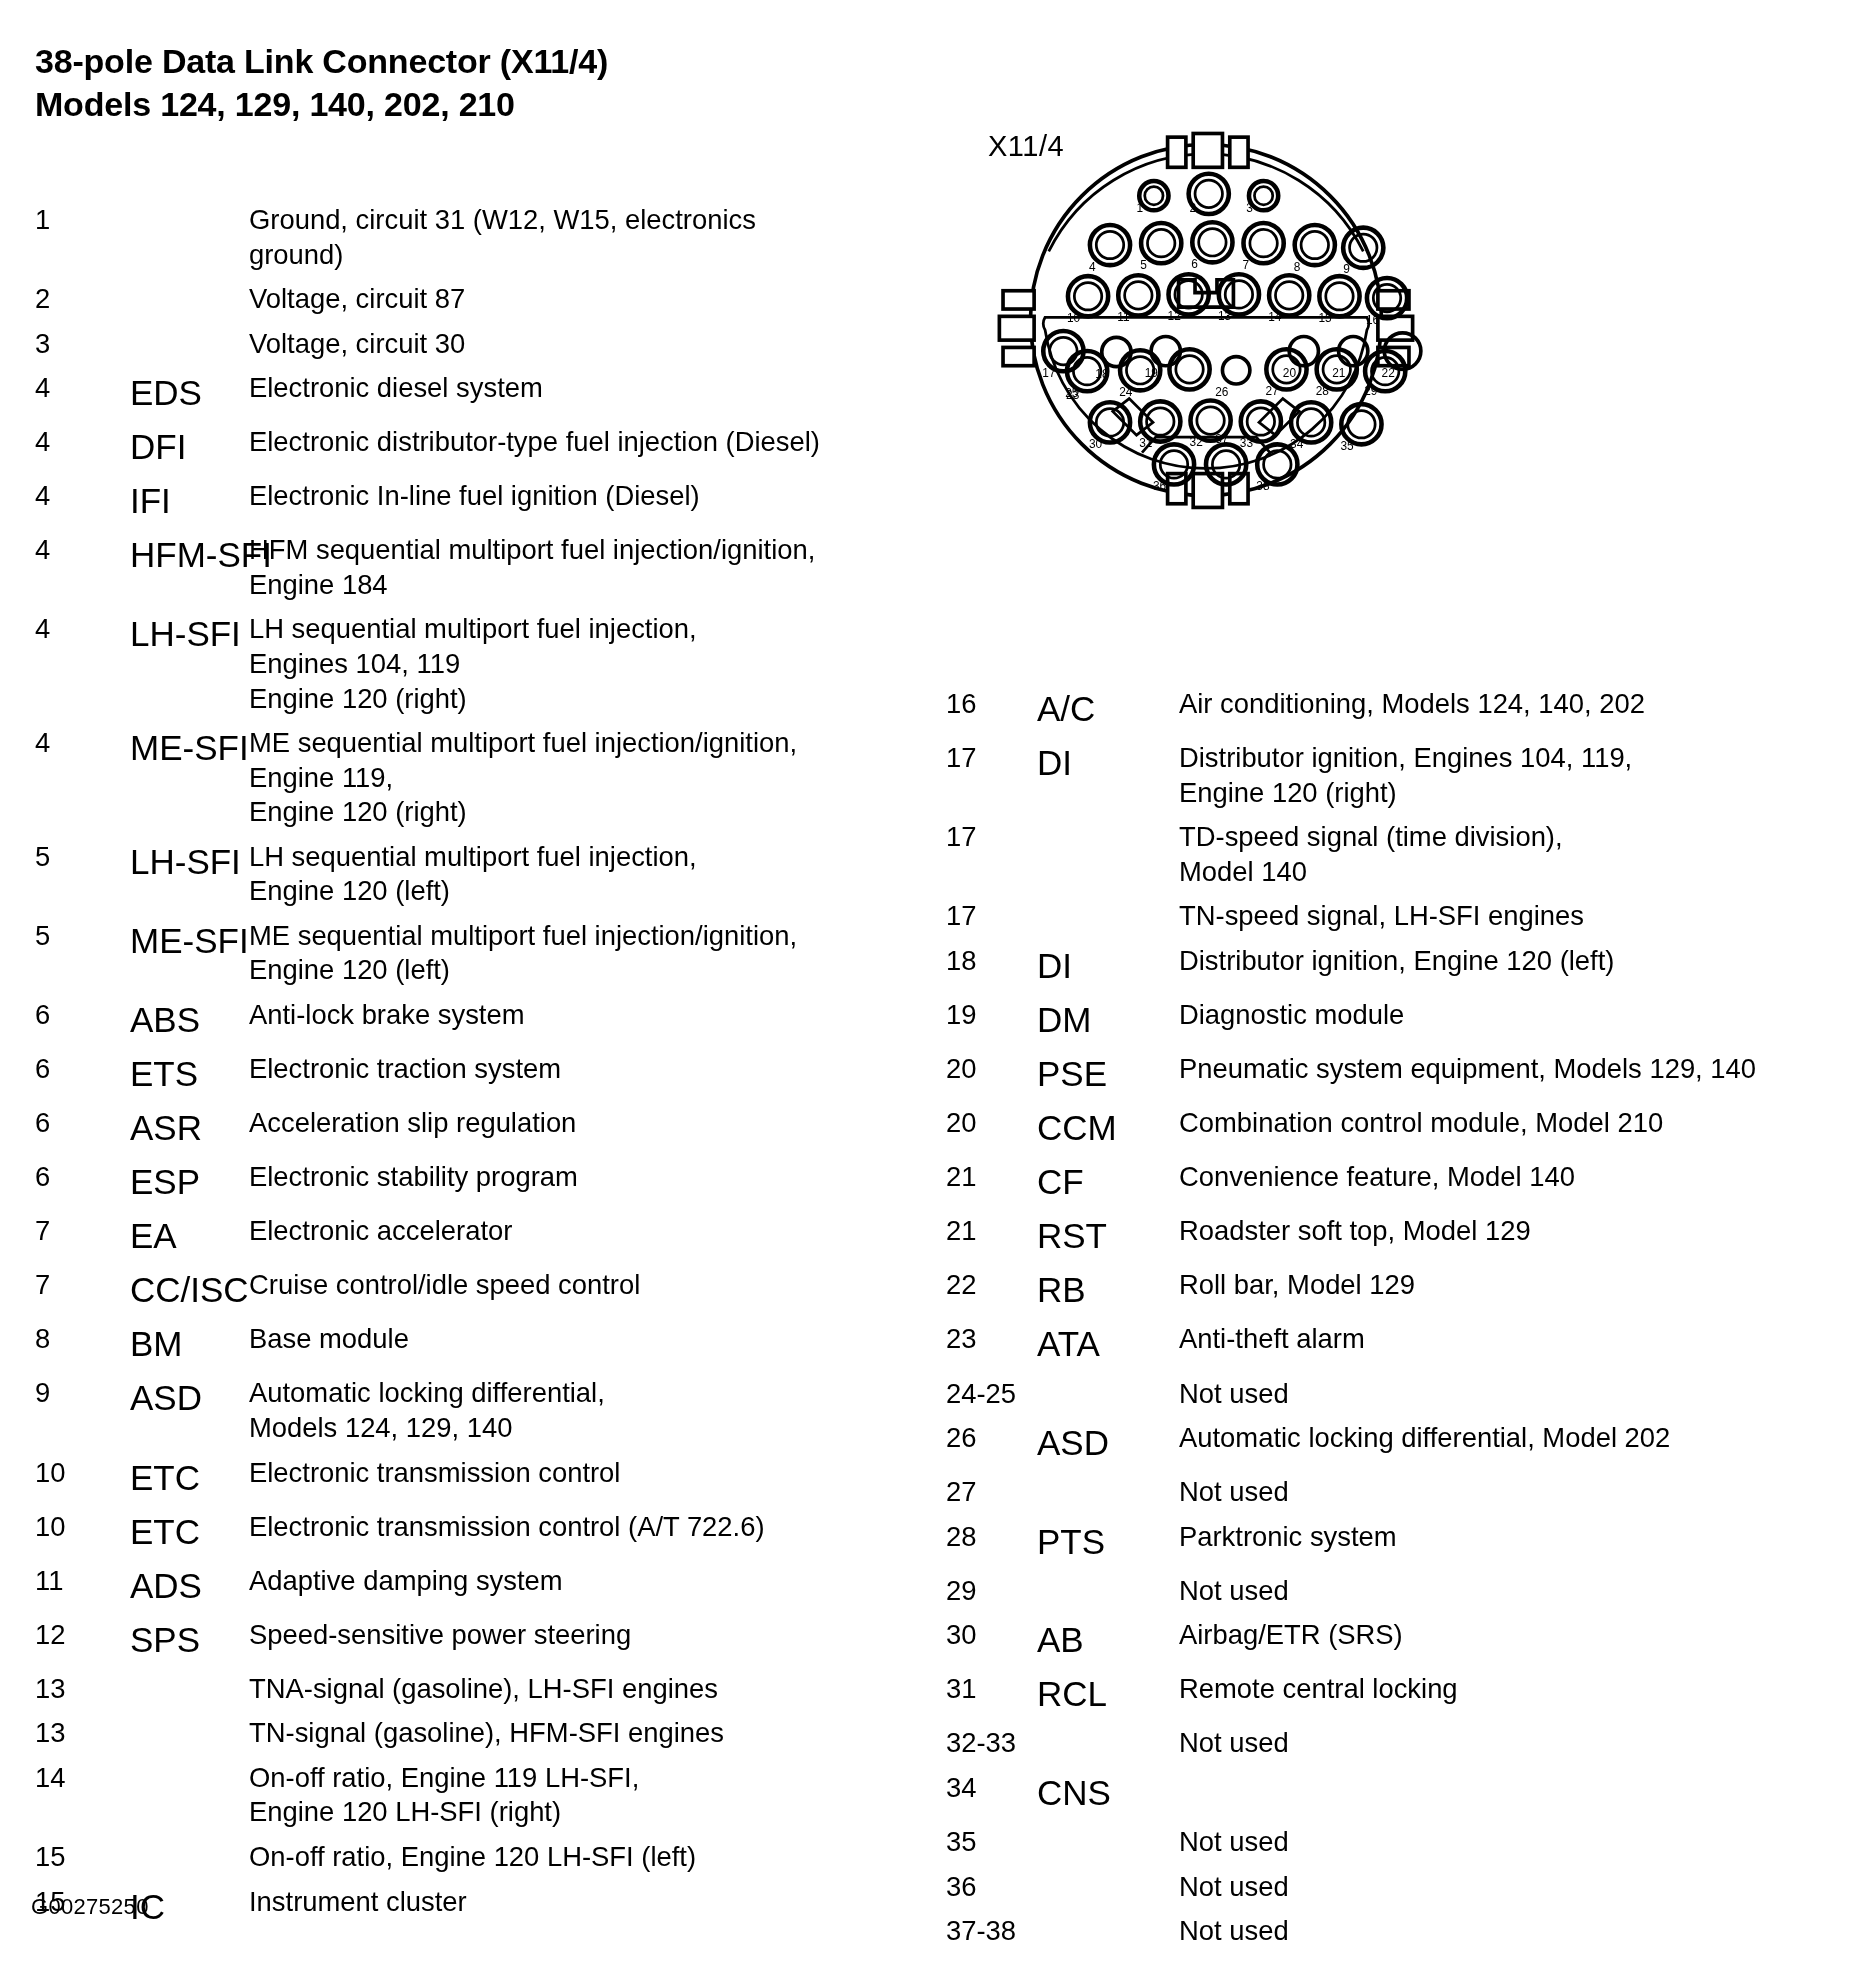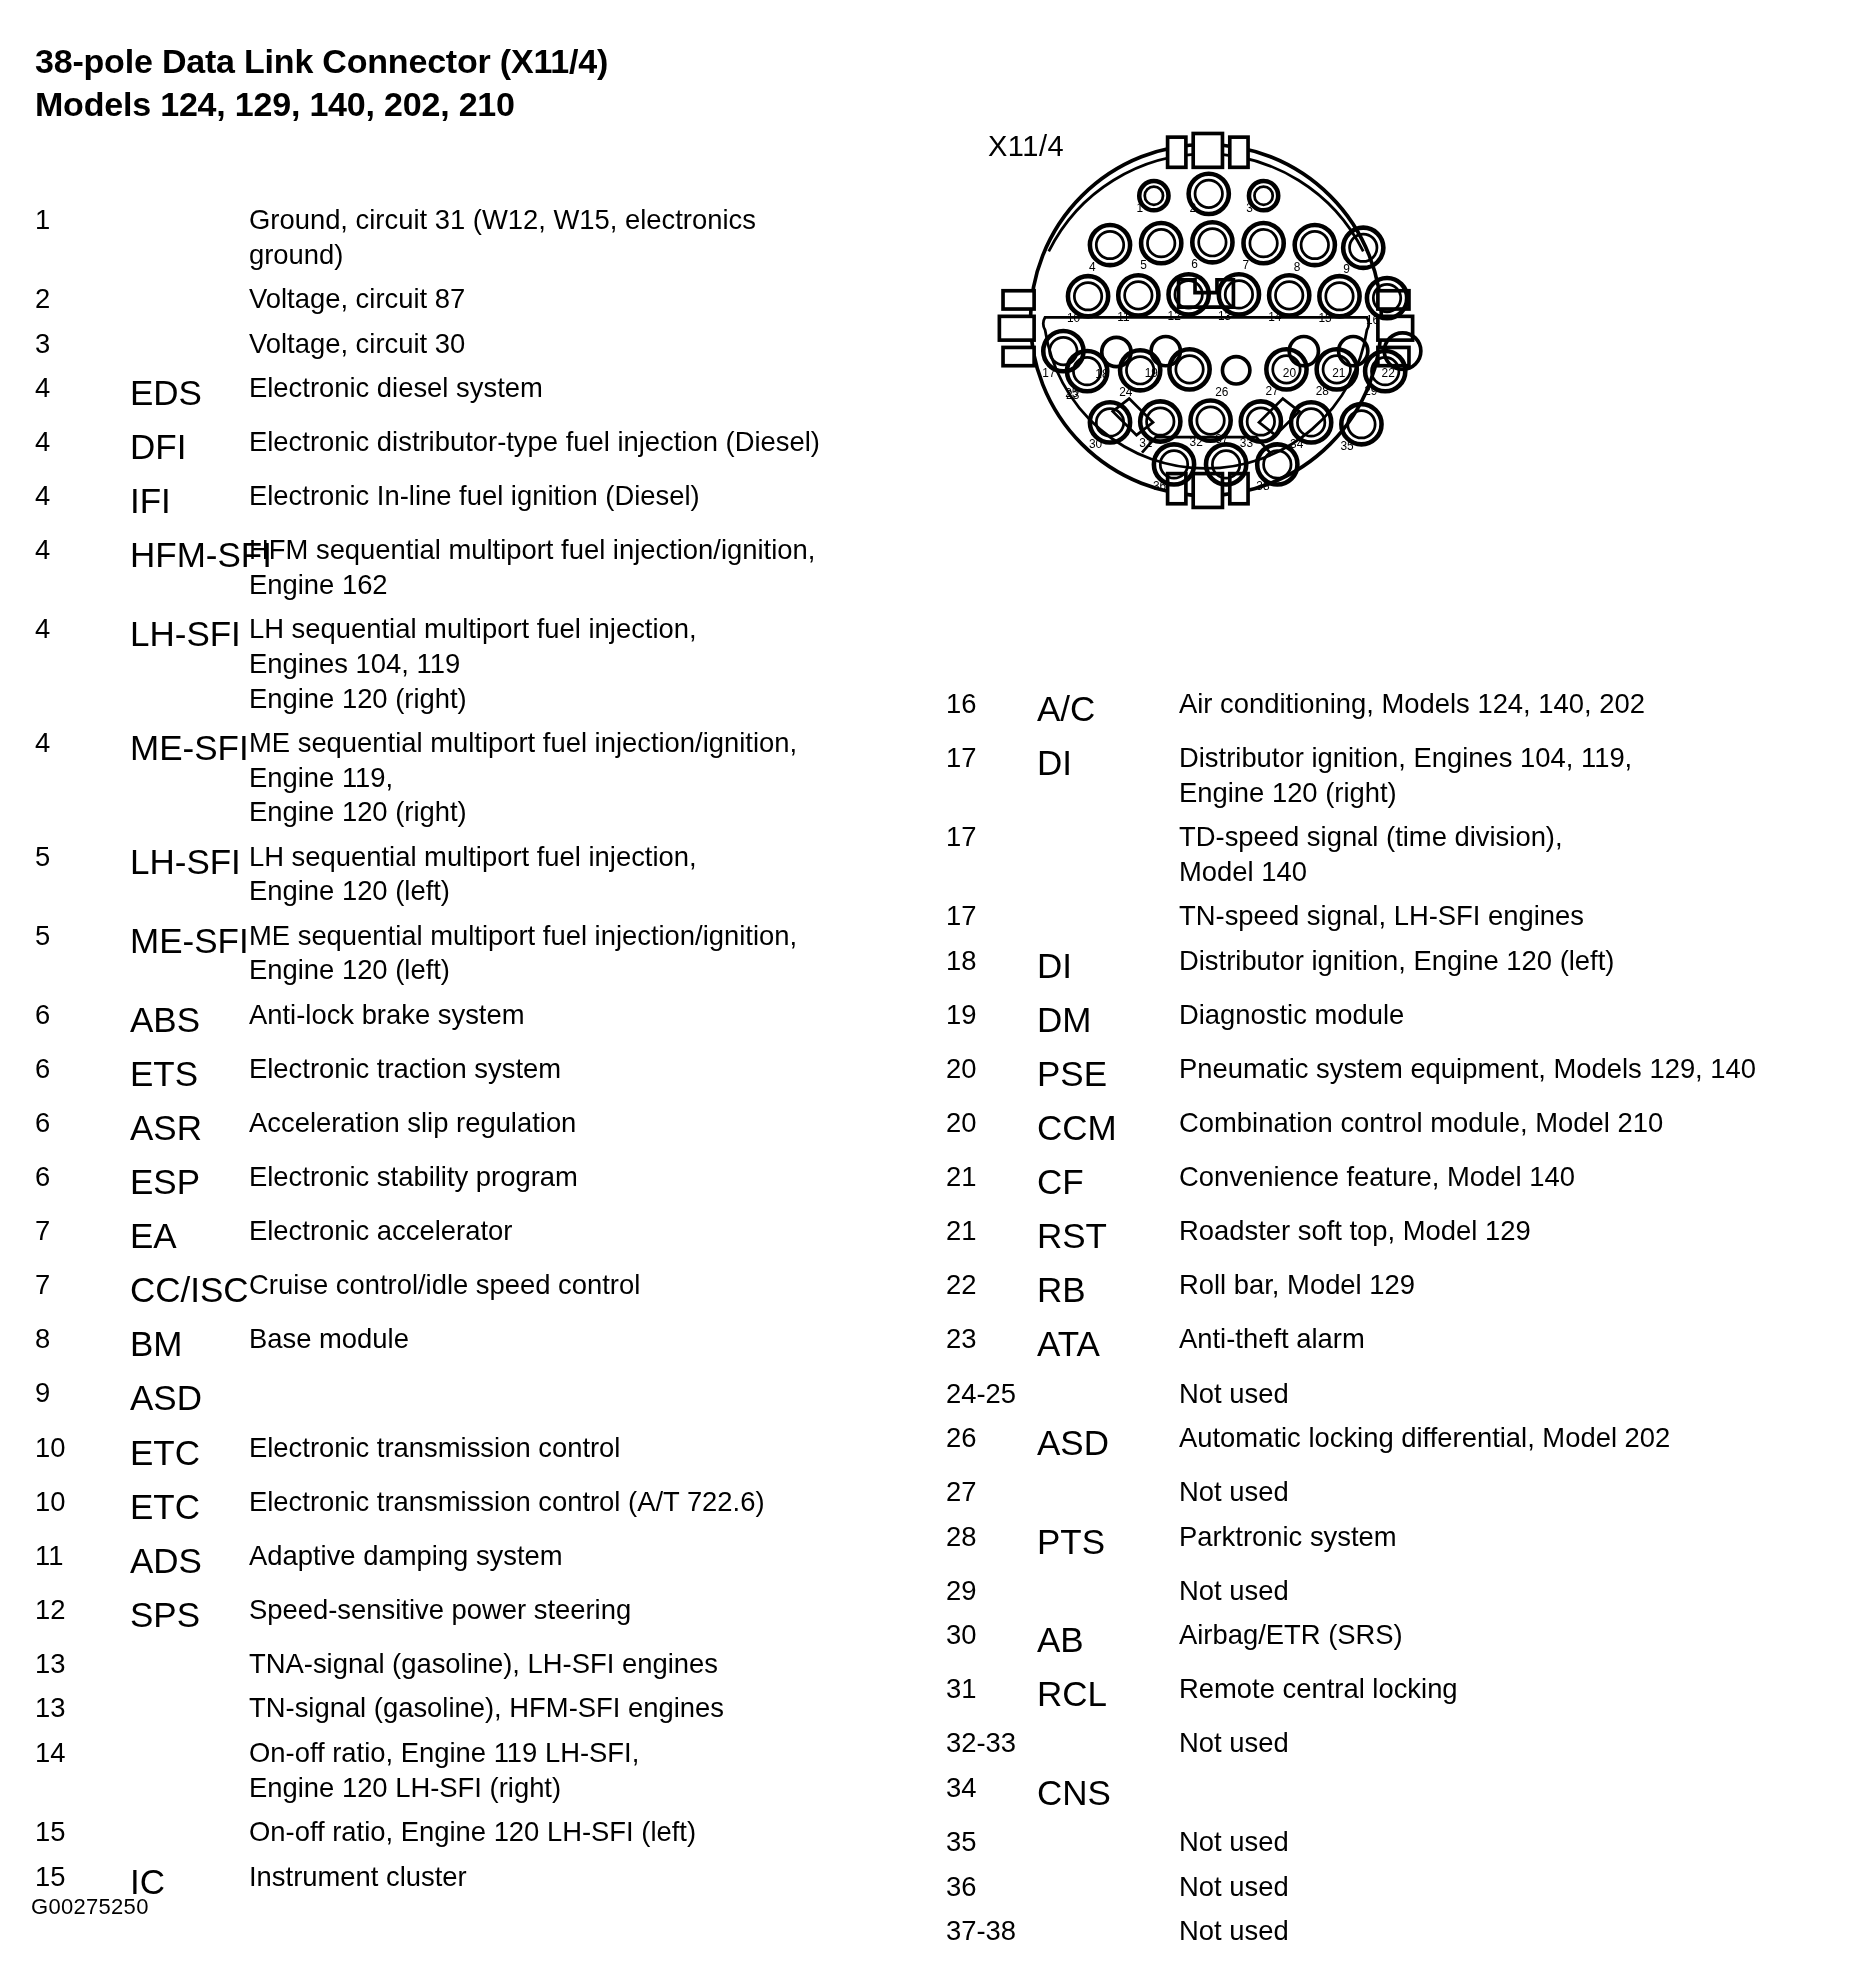--- a/index.html
+++ b/index.html
@@ -154,21 +154,21 @@
       <div class="pin-abbr">IFI</div>
       <div class="pin-desc">
         <div class="desc-line">Electronic In-line fuel ignition (Diesel)</div>
       </div>
     </div>
     <div class="pin-row">
       <div class="pin-num">4</div>
       <div class="pin-abbr">HFM-SFI</div>
       <div class="pin-desc">
         <div class="desc-line">HFM sequential multiport fuel injection/ignition,</div>
-        <div class="desc-line">Engine 162</div>
+        <div class="desc-line">Engine 184</div>
       </div>
     </div>
     <div class="pin-row">
       <div class="pin-num">4</div>
       <div class="pin-abbr">LH-SFI</div>
       <div class="pin-desc">
         <div class="desc-line">LH sequential multiport fuel injection,</div>
         <div class="desc-line">Engines 104, 119</div>
         <div class="desc-line">Engine 120 (right)</div>
       </div>
@@ -243,20 +243,24 @@
     <div class="pin-row">
       <div class="pin-num">8</div>
       <div class="pin-abbr">BM</div>
       <div class="pin-desc">
         <div class="desc-line">Base module</div>
       </div>
     </div>
     <div class="pin-row">
       <div class="pin-num">9</div>
       <div class="pin-abbr">ASD</div>
+      <div class="pin-desc">
+        <div class="desc-line">Automatic locking differential,</div>
+        <div class="desc-line">Models 124, 129, 140</div>
+      </div>
     </div>
     <div class="pin-row">
       <div class="pin-num">10</div>
       <div class="pin-abbr">ETC</div>
       <div class="pin-desc">
         <div class="desc-line">Electronic transmission control</div>
       </div>
     </div>
     <div class="pin-row">
       <div class="pin-num">10</div>

